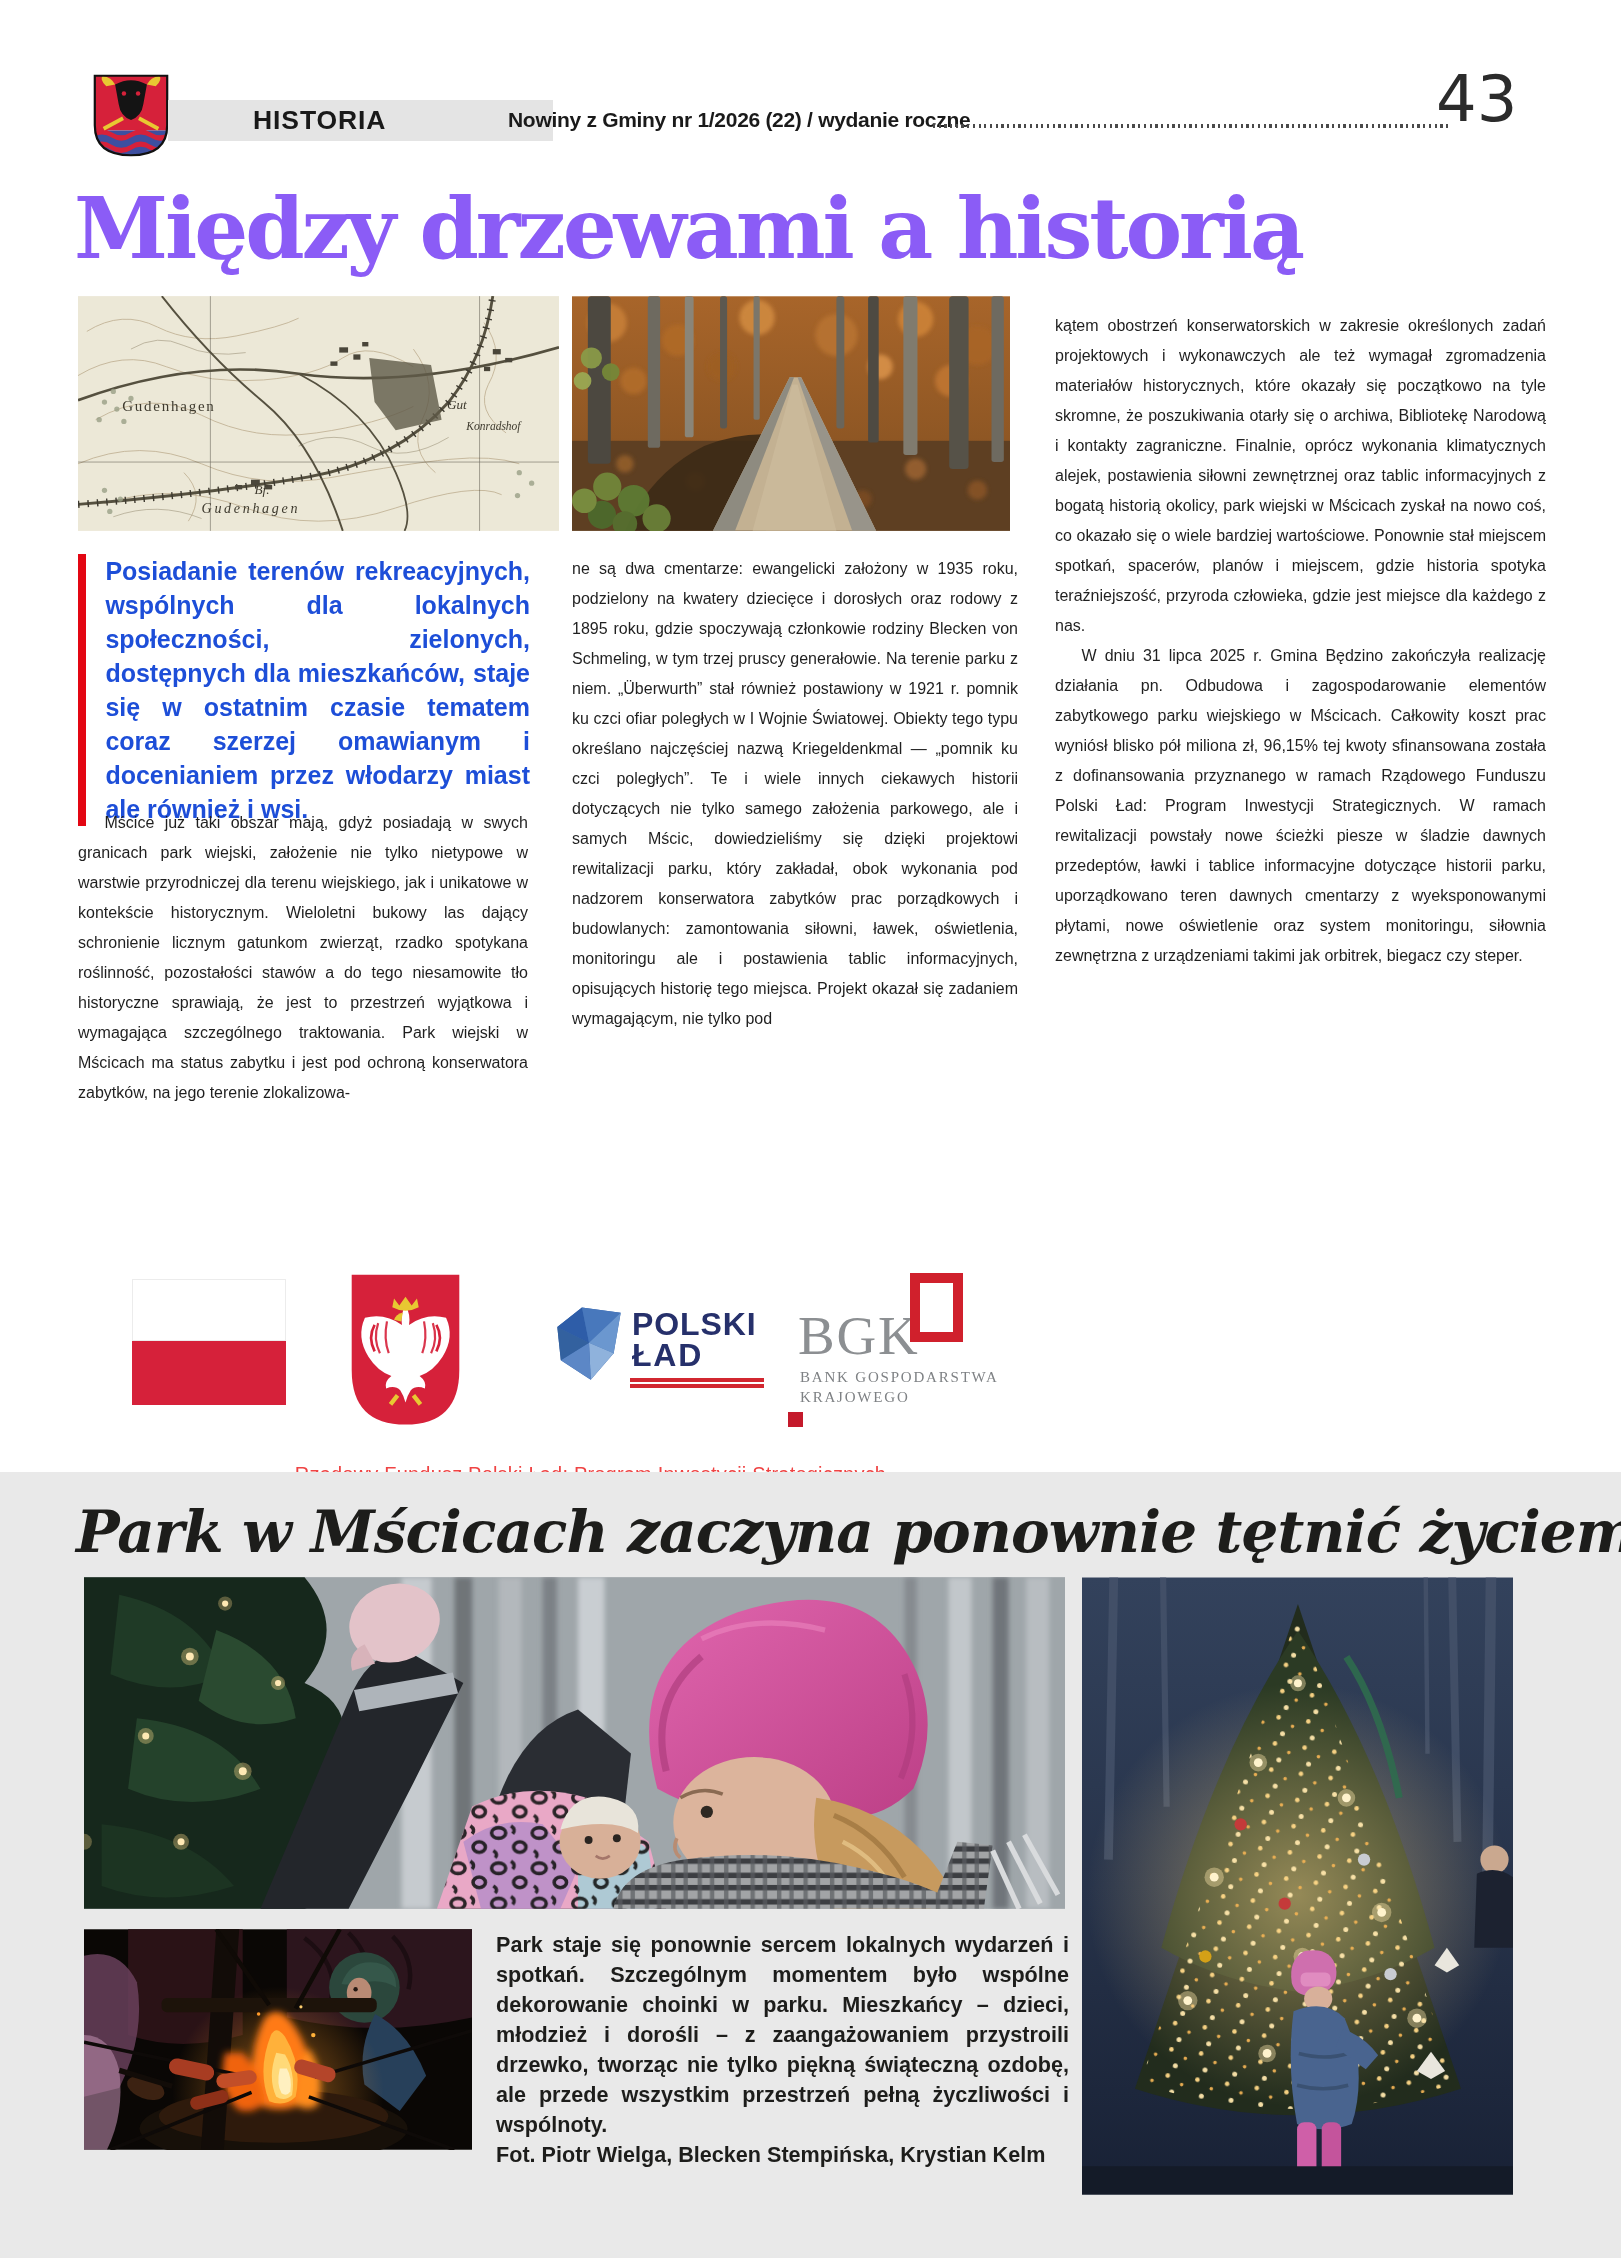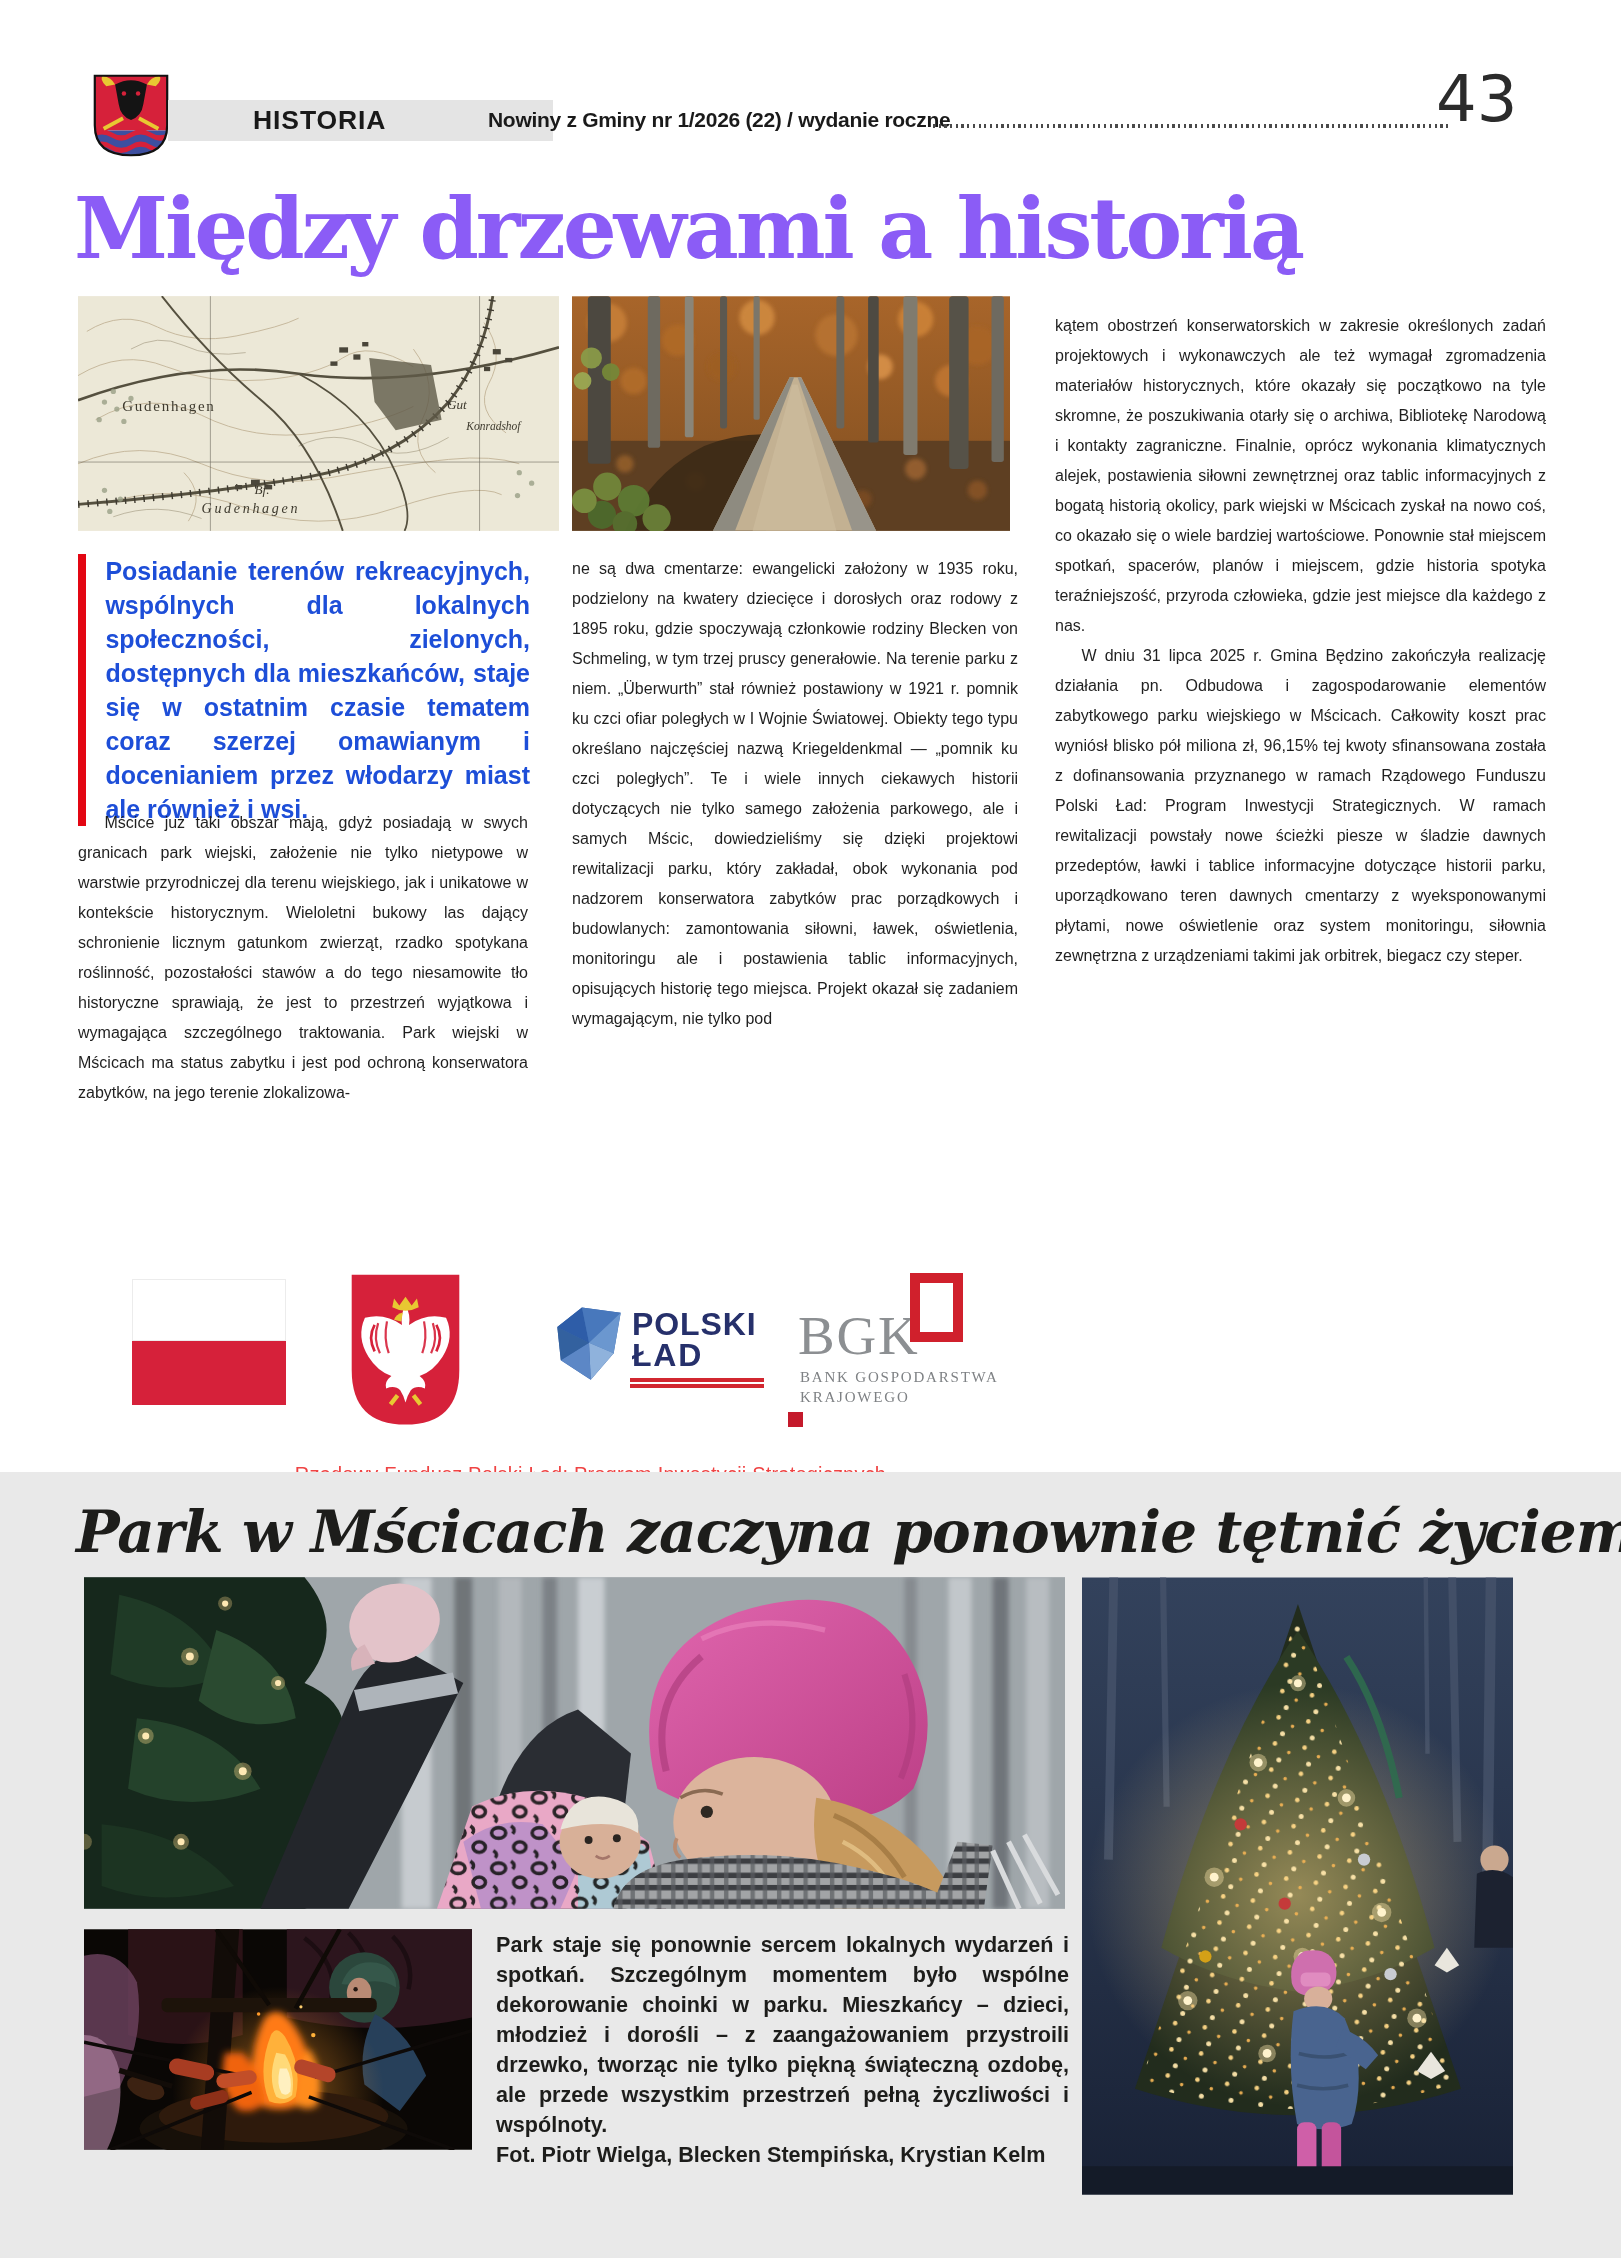--- a/index.html
+++ b/index.html
@@ -4,21 +4,21 @@
 <style>
   html,body{margin:0;padding:0;background:#888;}
   .page{position:relative;width:1622px;height:2258px;background:#ffffff;overflow:hidden;
         font-family:"Liberation Sans",sans-serif;color:#1e1e1e;}
   .abs{position:absolute;}
 
   
   .hist-bar{left:168px;top:100px;width:385px;height:41px;background:#e4e4e4;}
   .hist-bar span{display:block;padding-left:85px;line-height:41px;font-size:26.5px;font-weight:800;
         letter-spacing:0.9px;color:#191919;border-radius:14px;}
-  .issue-line{left:488px;top:108px;font-size:21px;font-weight:700;color:#1a1a1a;letter-spacing:-0.3px;}
+  .issue-line{left:508px;top:108px;font-size:21px;font-weight:700;color:#1a1a1a;letter-spacing:-0.3px;}
   .dotline{left:933px;top:124px;width:515px;height:3.5px;
         background-image:repeating-linear-gradient(90deg,#4a4a4a 0 2.2px,transparent 2.2px 5.7px);}
   .pagenum{left:1436px;top:62px;font-size:64px;font-weight:400;color:#2b2b2b;font-family:"DejaVu Sans",sans-serif;}
 
   .headline1{left:74px;top:178px;font-family:"DejaVu Serif",serif;font-weight:700;
         font-size:85px;letter-spacing:-3.1px;color:#8b5cf6;white-space:nowrap;}
 
   .photo{overflow:hidden;}
   .photo svg{display:block;}
 

